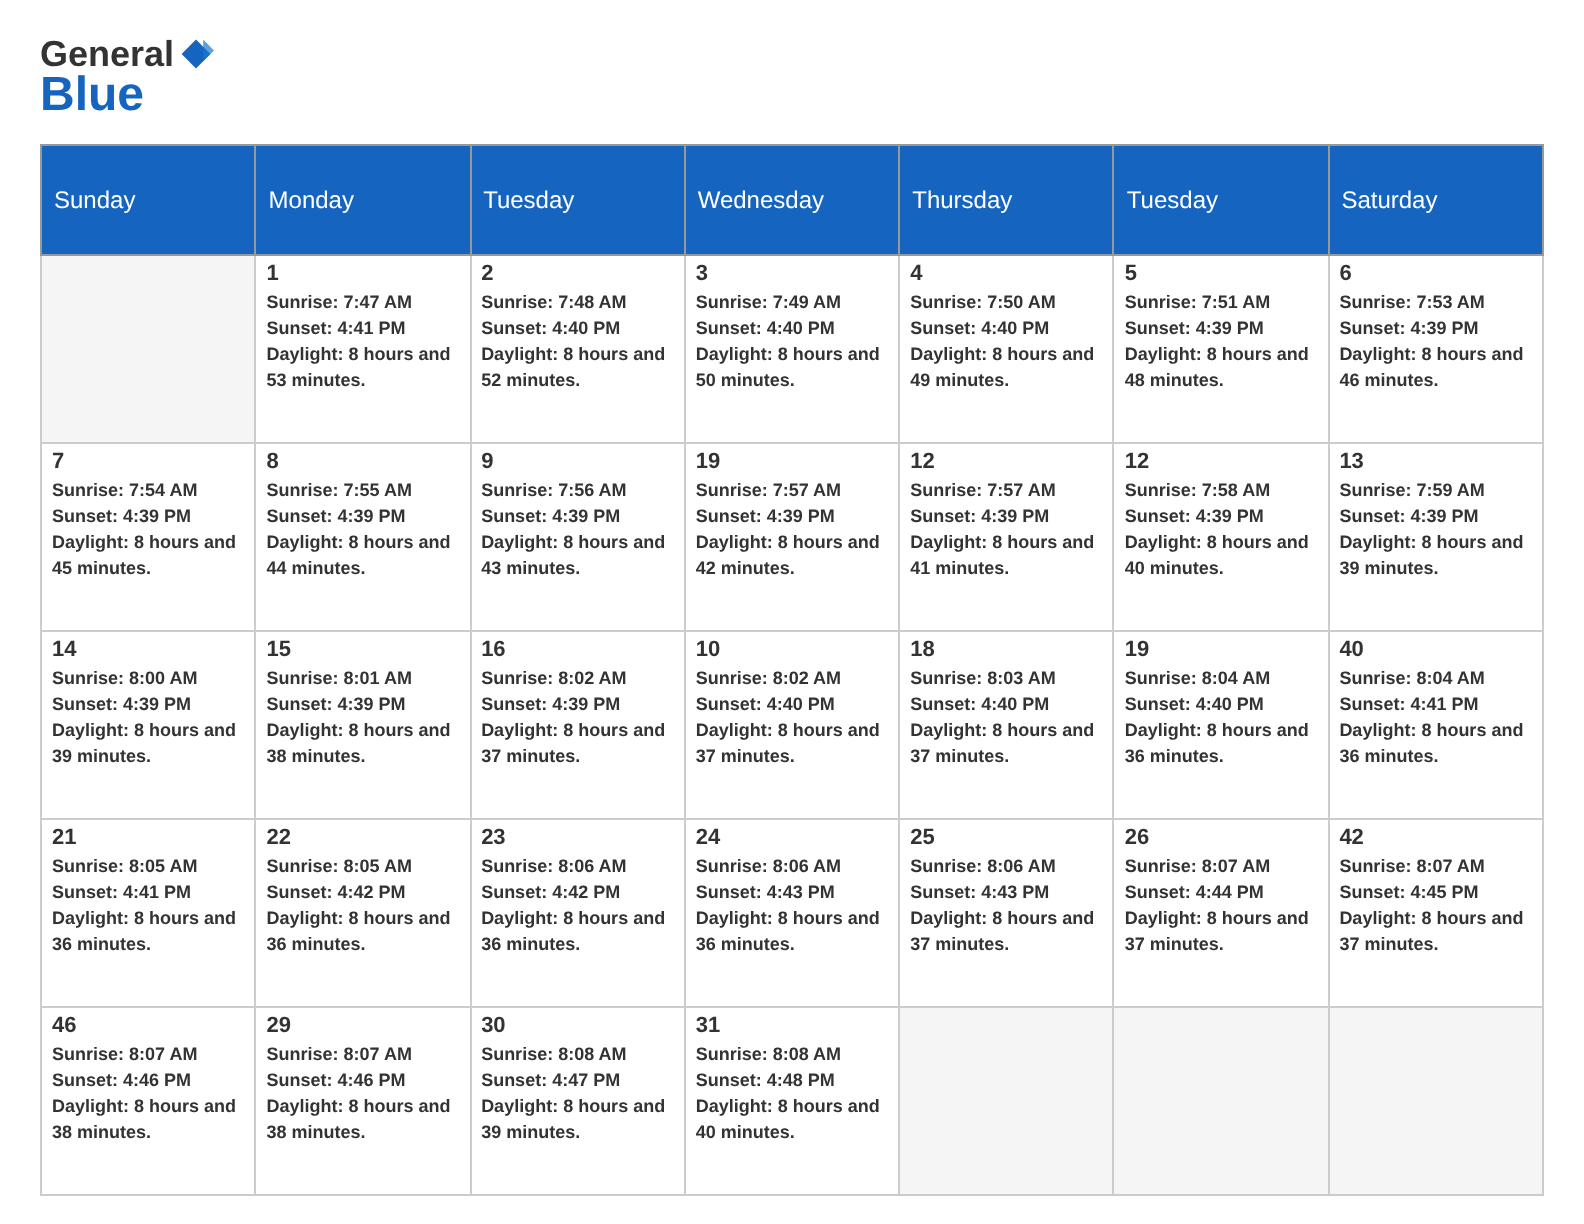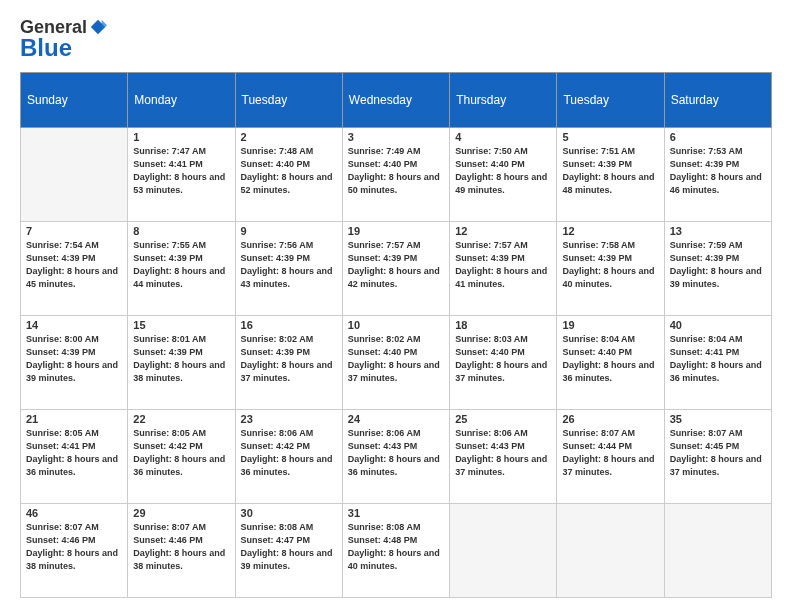--- a/index.html
+++ b/index.html
@@ -234,21 +234,21 @@
           </td>
           <td>
             <span class="day-num">25</span>
             <div class="day-info">Sunrise: 8:06 AM<br>Sunset: 4:43 PM<br>Daylight: 8 hours and 37 minutes.</div>
           </td>
           <td>
             <span class="day-num">26</span>
             <div class="day-info">Sunrise: 8:07 AM<br>Sunset: 4:44 PM<br>Daylight: 8 hours and 37 minutes.</div>
           </td>
           <td>
-            <span class="day-num">35</span>
+            <span class="day-num">42</span>
             <div class="day-info">Sunrise: 8:07 AM<br>Sunset: 4:45 PM<br>Daylight: 8 hours and 37 minutes.</div>
           </td>
         </tr>
         <tr>
           <td>
             <span class="day-num">46</span>
             <div class="day-info">Sunrise: 8:07 AM<br>Sunset: 4:46 PM<br>Daylight: 8 hours and 38 minutes.</div>
           </td>
           <td>
             <span class="day-num">29</span>

